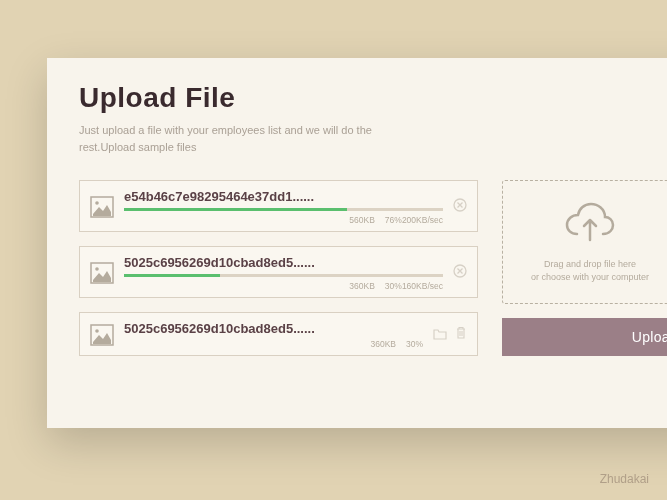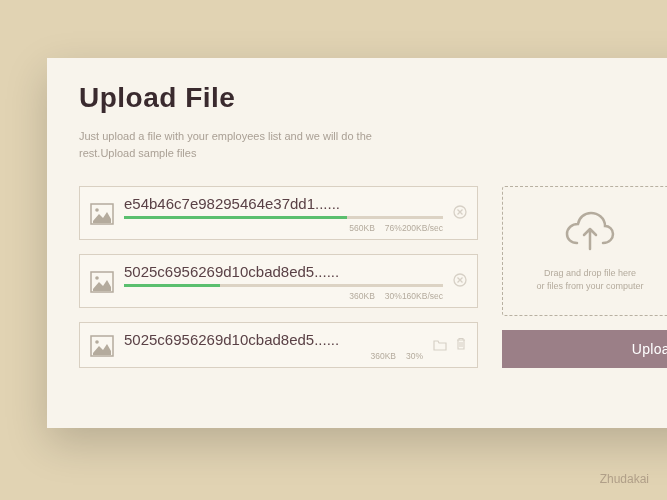--- a/index.html
+++ b/index.html
@@ -1,26 +1,26 @@
 <!DOCTYPE html>
 <html><head>
 <meta charset="utf-8">
 <style>
 *{box-sizing:border-box;margin:0;padding:0}
 body{background:#e1d3b3;font-family:Helvetica,Arial,sans-serif;width:667px;height:500px;position:relative;overflow:hidden}
 .card{position:absolute;left:47px;top:58px;width:663px;height:370px;background:#f8f4ec;box-shadow:0 15px 40px rgba(0,0,0,.18);padding:24px 32px 26px}
 .title{font-size:28px;font-weight:700;color:#3a2a2e;letter-spacing:.5px}
-.subtitle{margin-top:14px;font-size:11px;line-height:1.55;color:#aaa095;max-width:300px}
+.subtitle{margin-top:8px;font-size:11px;line-height:1.55;color:#aaa095;max-width:300px}
 .columns{display:flex;gap:24px;margin-top:24px}
 .left{flex:1;display:flex;flex-direction:column;gap:14px}
 .file-row{border:1px solid #d9d0c2;background:#faf7f0;padding:8px 10px 6px;display:flex;align-items:center;gap:10px}
 .thumb{width:24px;height:22px;flex-shrink:0;display:flex;align-items:center;justify-content:center}
 .thumb svg{width:24px;height:22px}
 .file-body{flex:1;min-width:0}
-.file-name{font-size:15px;color:#5a4146;font-weight:400;white-space:nowrap;overflow:hidden;text-overflow:ellipsis}
+.file-name{font-size:13px;color:#5a4146;font-weight:700;white-space:nowrap;overflow:hidden;text-overflow:ellipsis}
 .bar-wrap{margin-top:4px;height:3px;background:#dcd3c4;position:relative}
 .bar-fill{position:absolute;top:0;left:0;height:100%;background:#5abf6e}
 .file-meta{margin-top:4px;display:flex;justify-content:flex-end;font-size:8.5px;color:#b4ab9d}
 .file-meta-left{display:flex;gap:10px}
 .row-actions{display:flex;gap:8px;align-items:center;flex-shrink:0}
 .icon-btn{cursor:pointer;opacity:.5}
 .right{width:176px;display:flex;flex-direction:column}
 .dropzone{flex:1;border:1.5px dashed #b8b0a1;border-radius:3px;display:flex;flex-direction:column;align-items:center;justify-content:center;padding:18px 10px;cursor:pointer}
 .dropzone svg{width:54px;height:44px;margin-bottom:10px}
 .dropzone-text{text-align:center;font-size:9px;line-height:1.5;color:#b4ab9d}
@@ -135,21 +135,21 @@
     <div class="right">
       <div class="dropzone">
         <span>
           <svg viewBox="0 0 54 44">
               <path d="M40 34 C47 34 50 29 50 25 C50 20 46 17 42 17 C42 9 35 4 28 4 C21 4 16 9 15 15 C9 15 4 19 4 25 C4 30 8 34 14 34" fill="none" stroke="#b4ab9d" stroke-width="2.5" stroke-linecap="round"></path>
               <path d="M27 40 L27 20 M27 20 L21 26 M27 20 L33 26" fill="none" stroke="#b4ab9d" stroke-width="2.5" stroke-linecap="round" stroke-linejoin="round"></path>
             </svg>
         </span>
         <div class="dropzone-text">
           <div>Drag and drop file here</div>
-          <div>or files from your computer</div>
+          <div>or choose with your computer</div>
         </div>
       </div>
       <div class="upload-btn">Upload</div>
     </div>
   </div>
 </div>
 
 <div class="credit">Zhudakai</div>
 
 </body></html>

